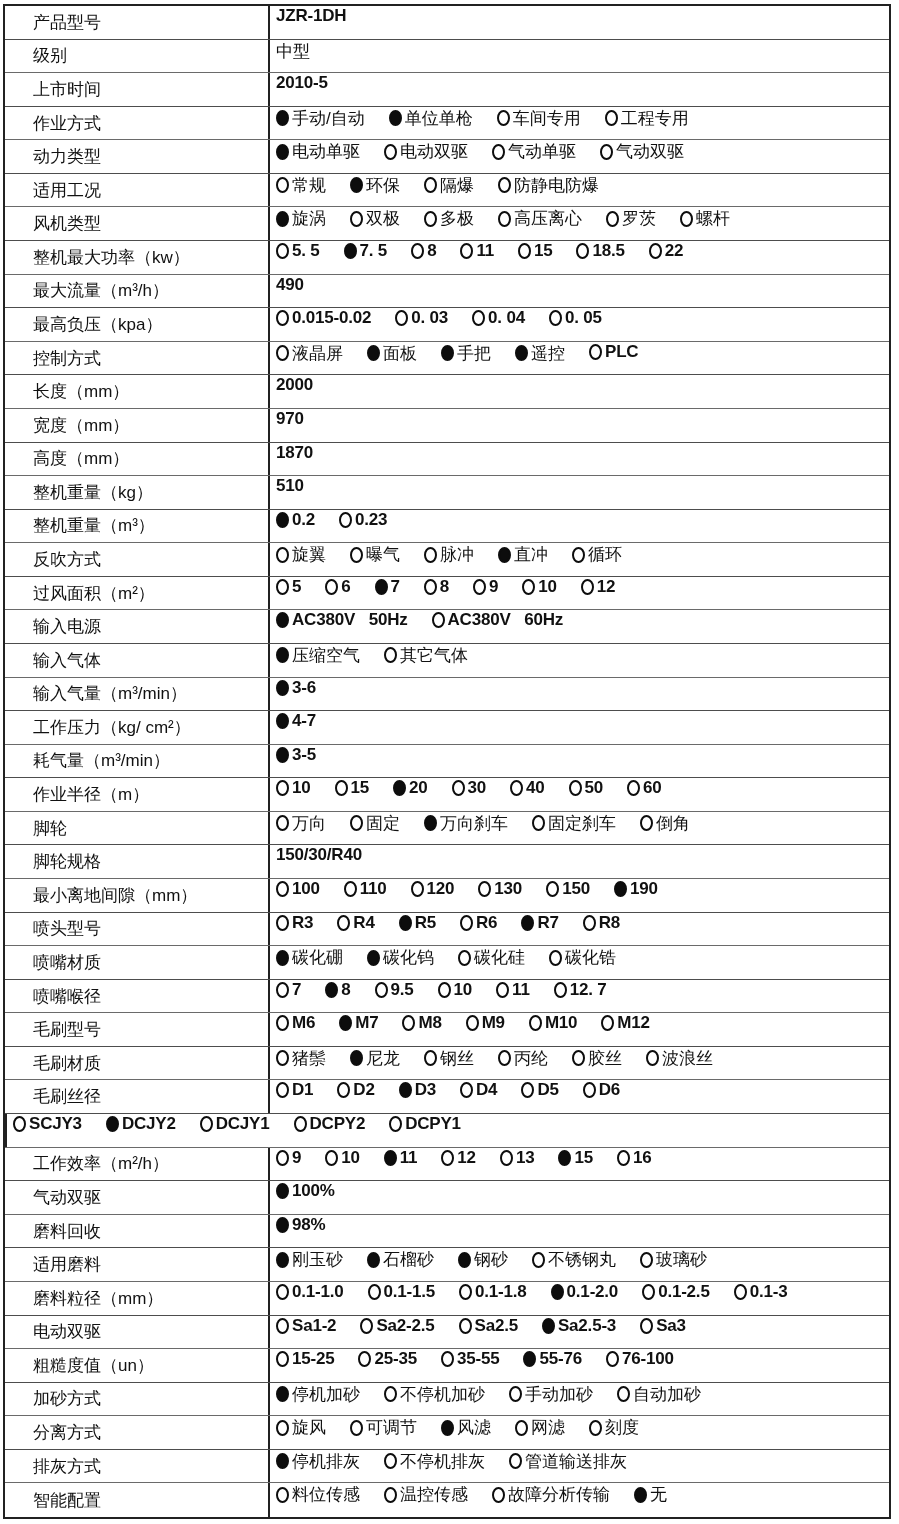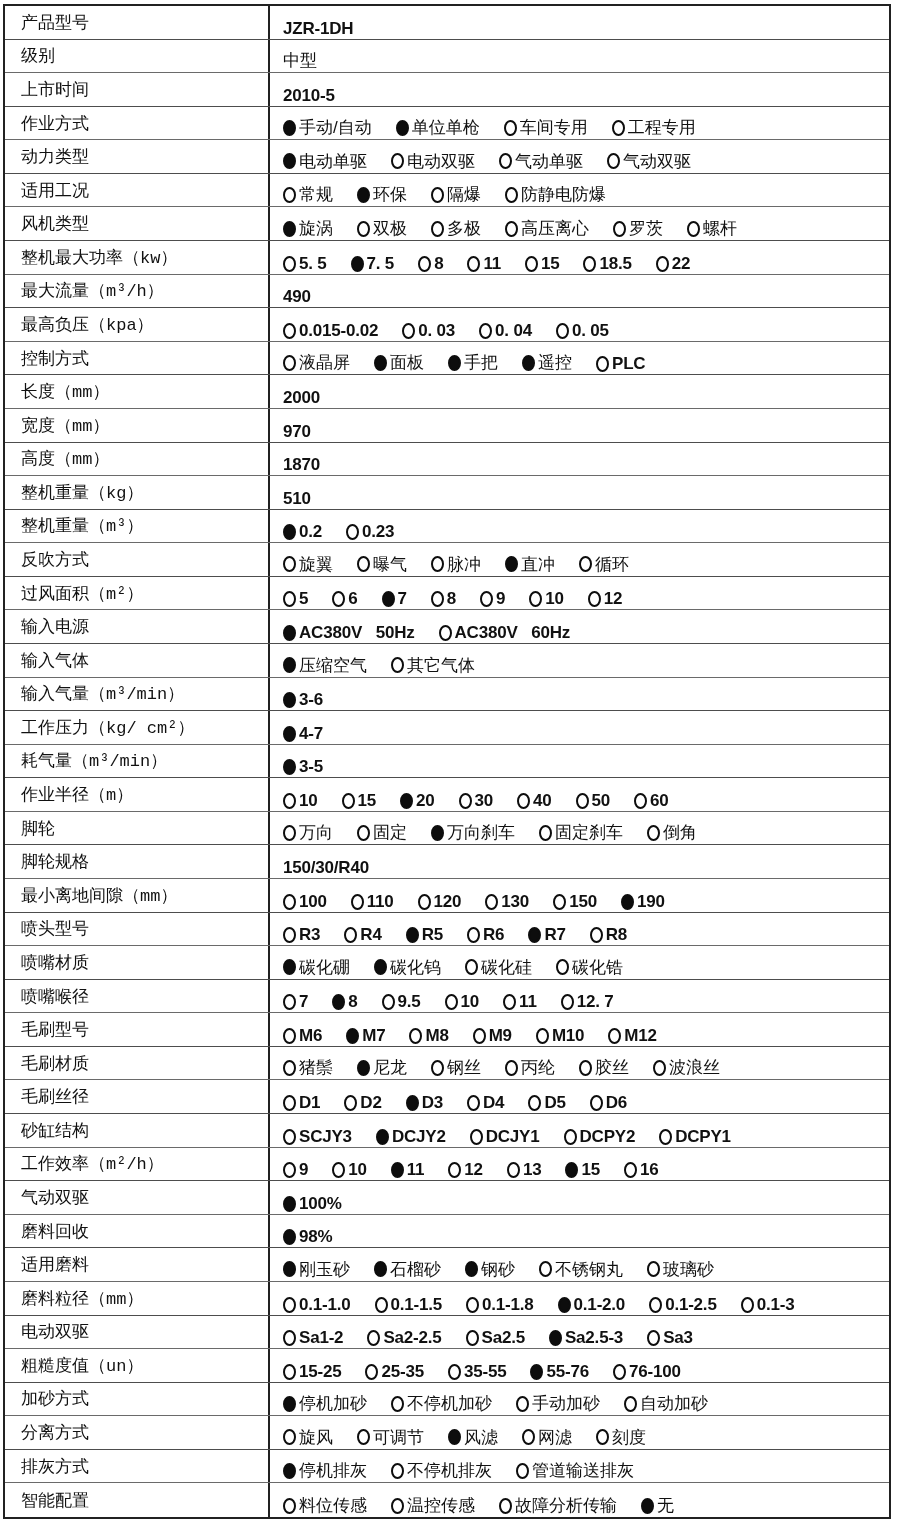--- a/index.html
+++ b/index.html
@@ -11,26 +11,26 @@
   .spec-table{
     position:absolute;left:3px;top:4px;width:888px;height:1515px;
     border:2px solid #212121;box-sizing:border-box;background:#ffffff;
     display:grid;grid-template-rows:repeat(45,1fr);
   }
   .row{display:flex;border-bottom:1px solid #4d4d4d;box-sizing:border-box;min-height:0;}
   .row:nth-child(even){border-bottom-color:#6a6a6a;}
   .row:last-child{border-bottom:none;}
   .label-cell{
     flex:0 0 263px;width:263px;display:flex;align-items:center;
-    padding-left:16px;box-sizing:border-box;font-size:17px;
-    white-space:pre;overflow:hidden;font-family:Liberation Mono, monospace;
+    padding-left:28px;box-sizing:border-box;font-size:17px;
+    white-space:pre;overflow:hidden;
   }
   .value-cell{
-    flex:1;display:flex;align-items:flex-end;gap:24px;
-    padding-left:13px;padding-right:4px;border-left:2px solid #212121;
+    flex:1;display:flex;align-items:flex-start;gap:24px;
+    padding-left:6px;padding-right:4px;border-left:2px solid #212121;
     box-sizing:border-box;font-size:17px;overflow:hidden;
   }
   .option{display:inline-flex;align-items:center;white-space:pre;flex:0 0 auto;}
   .radio{
     display:inline-block;width:13px;height:16px;border:2px solid #0d0d0d;
     border-radius:50%;margin-right:3px;box-sizing:border-box;background:#ffffff;
     flex:0 0 auto;
   }
   .radio.filled{background:#0d0d0d;}
   .latin{font-weight:700;letter-spacing:-0.2px;}
@@ -315,21 +315,20 @@
       <div class="value-cell">
         <span class="option"><span class="radio"></span><span class="option-label latin">D1</span></span>
         <span class="option"><span class="radio"></span><span class="option-label latin">D2</span></span>
         <span class="option"><span class="radio filled"></span><span class="option-label latin">D3</span></span>
         <span class="option"><span class="radio"></span><span class="option-label latin">D4</span></span>
         <span class="option"><span class="radio"></span><span class="option-label latin">D5</span></span>
         <span class="option"><span class="radio"></span><span class="option-label latin">D6</span></span>
       </div>
     </div>
     <div class="row">
-      <div class="label-cell"><span>砂缸结构</span></div>
       <div class="value-cell">
         <span class="option"><span class="radio"></span><span class="option-label latin">SCJY3</span></span>
         <span class="option"><span class="radio filled"></span><span class="option-label latin">DCJY2</span></span>
         <span class="option"><span class="radio"></span><span class="option-label latin">DCJY1</span></span>
         <span class="option"><span class="radio"></span><span class="option-label latin">DCPY2</span></span>
         <span class="option"><span class="radio"></span><span class="option-label latin">DCPY1</span></span>
       </div>
     </div>
     <div class="row">
       <div class="label-cell"><span>工作效率（m²/h）</span></div>

